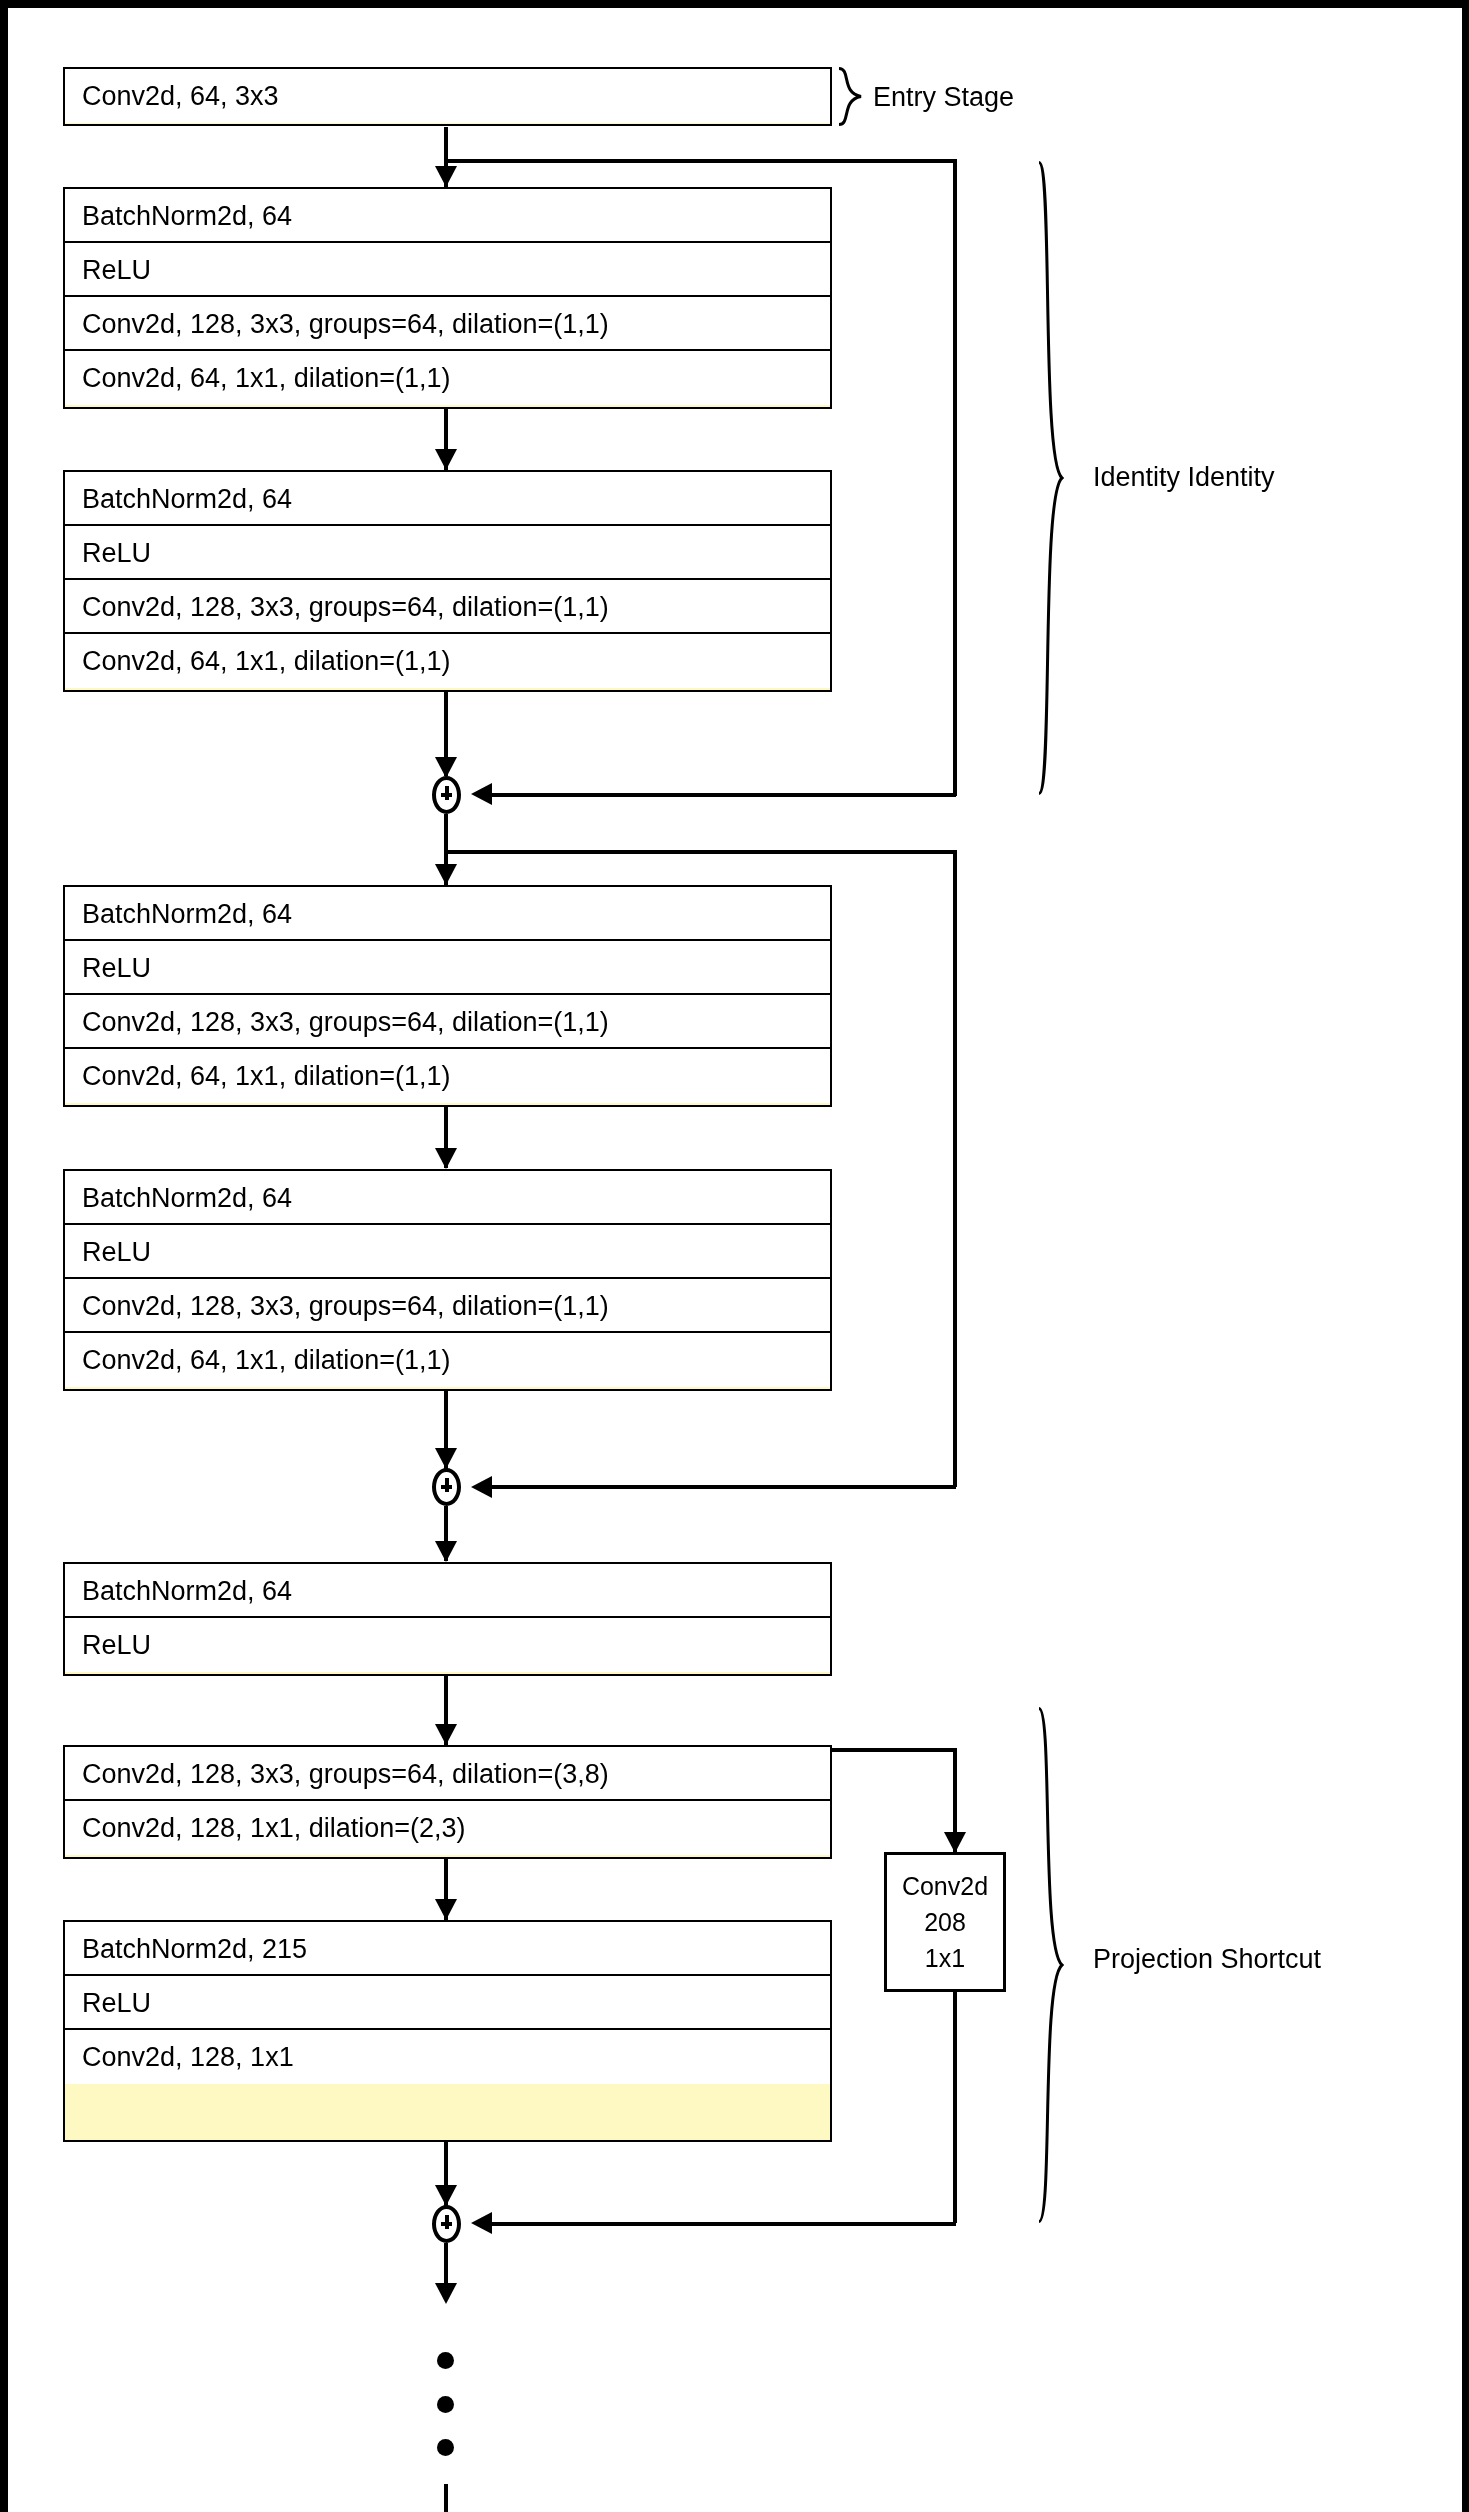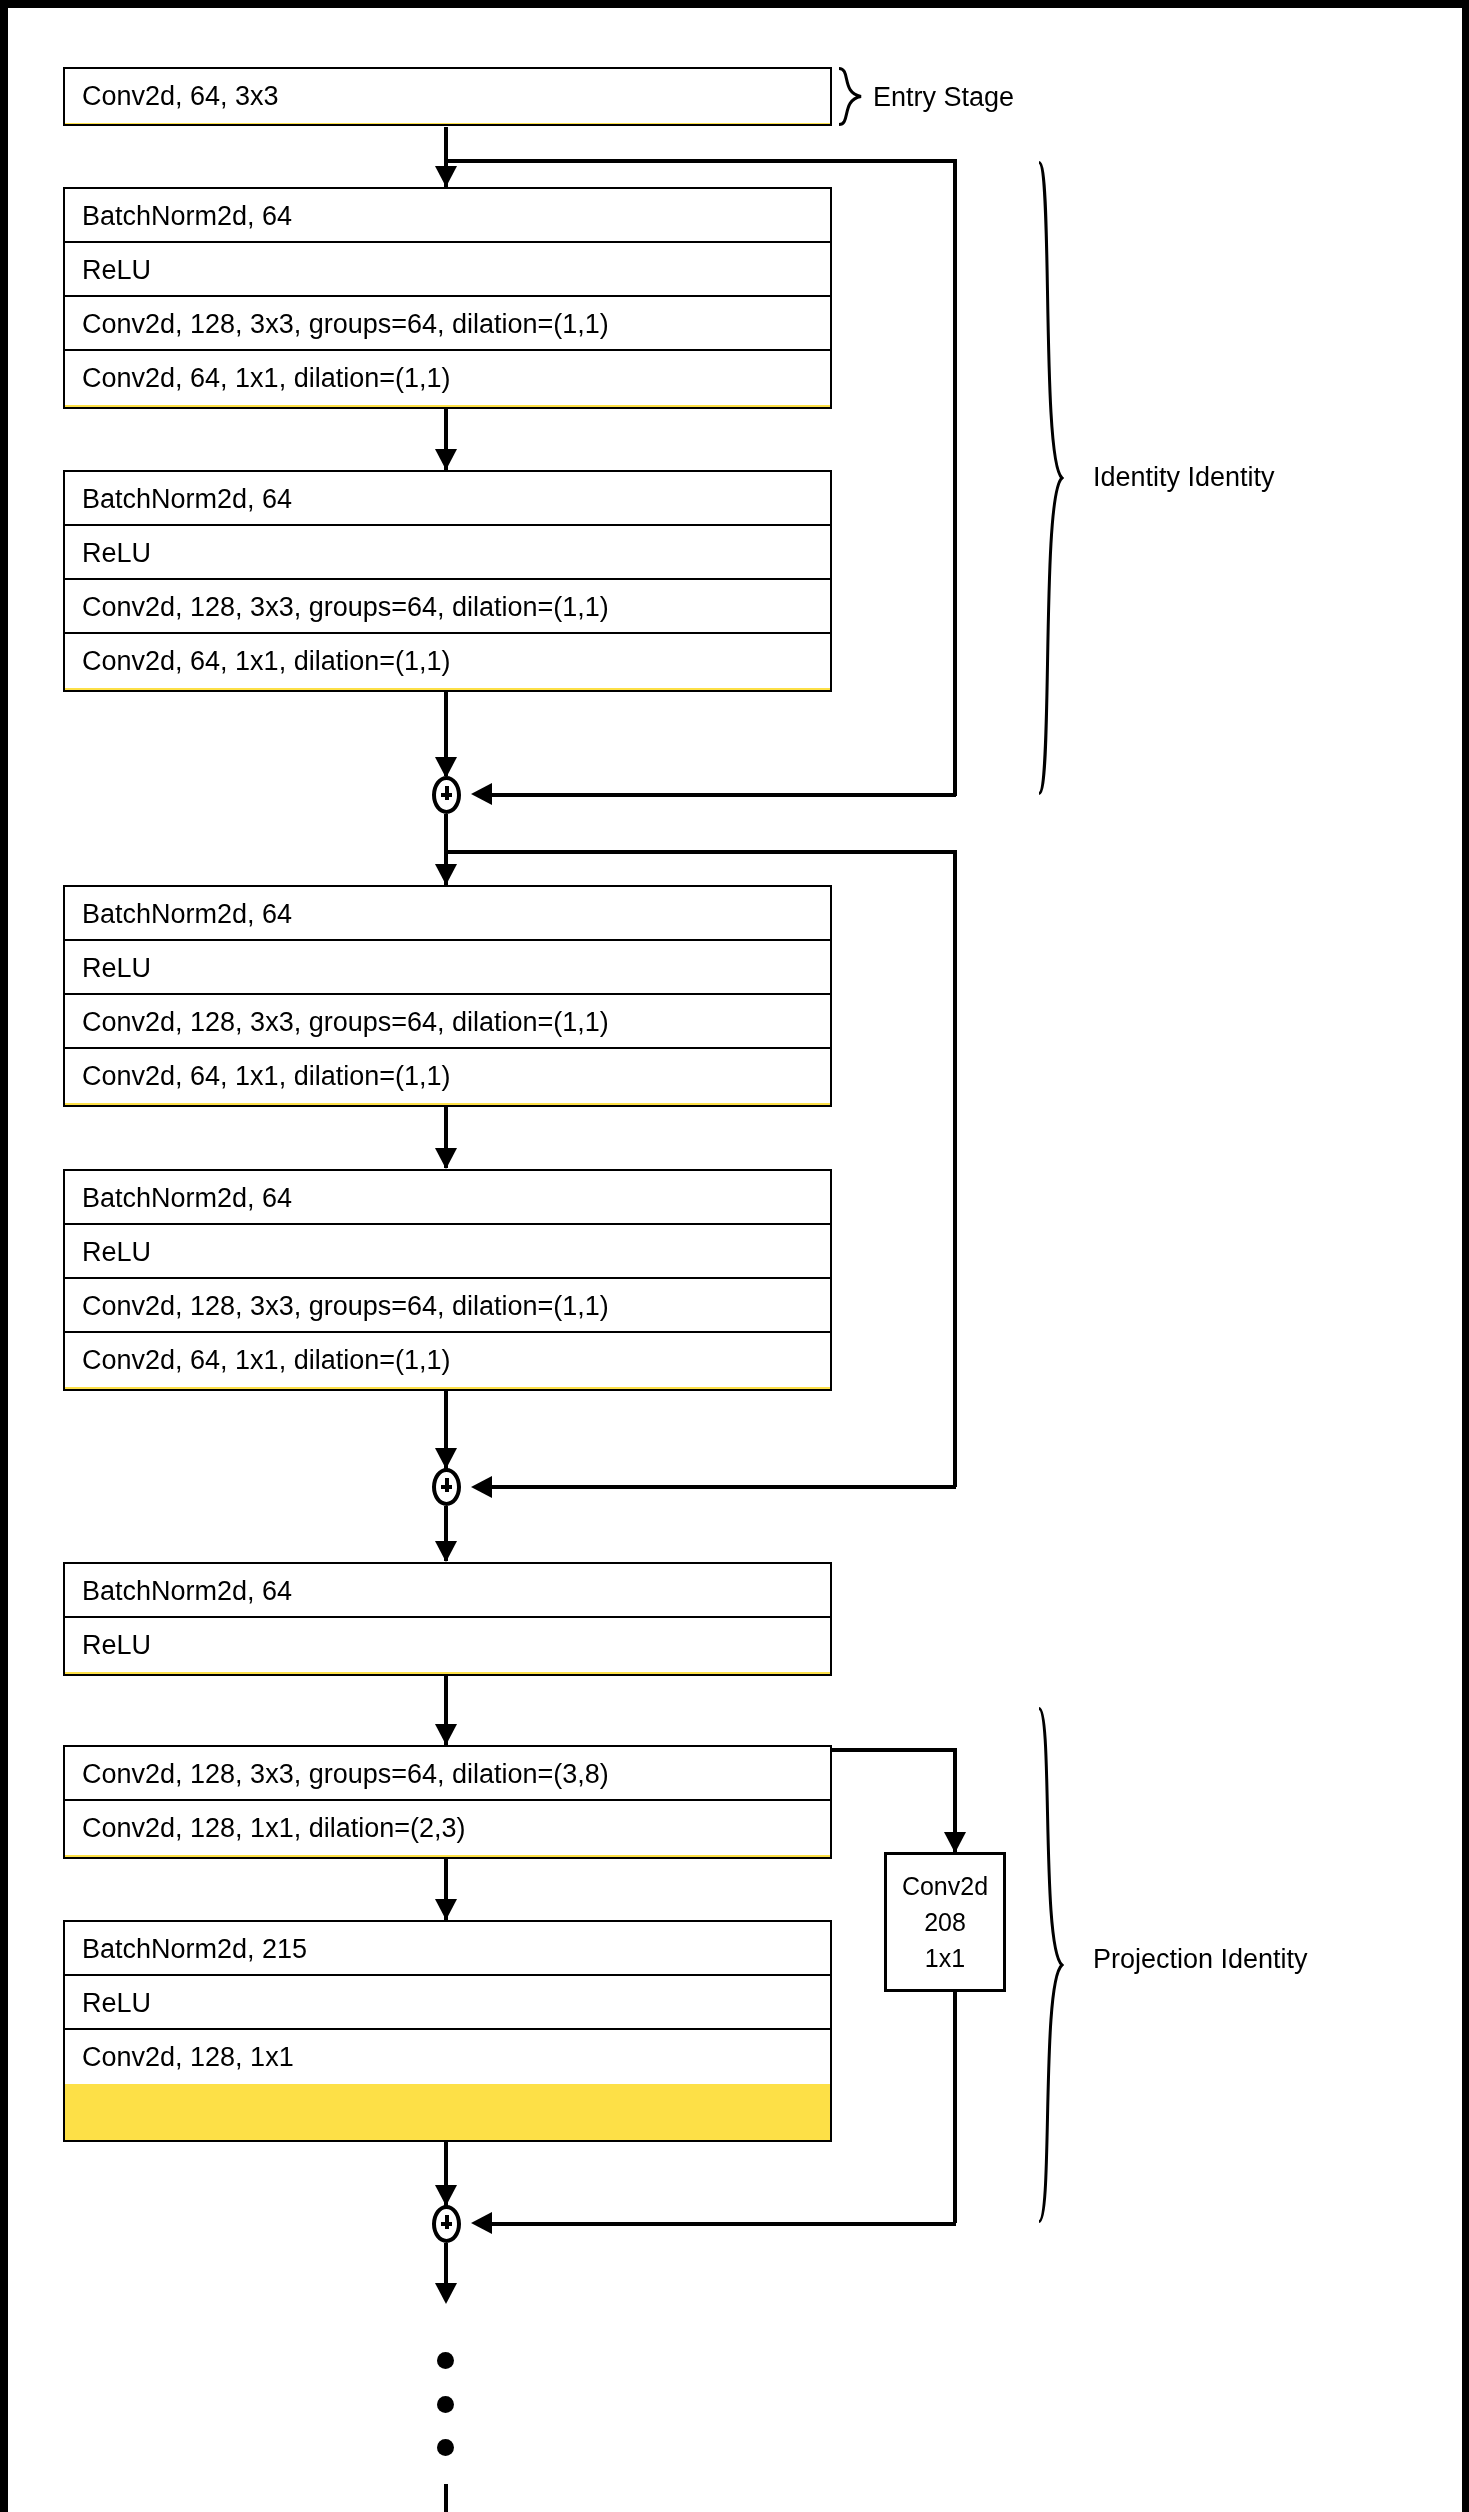--- a/index.html
+++ b/index.html
@@ -14,21 +14,21 @@
     box-sizing:border-box;
     border:8px solid #000000;
     overflow:hidden;
   }
 
   
   .group{
     position:absolute;
     box-sizing:border-box;
     border:2.5px solid #000000;
-    background:#fde047;
+    background:#fef9c3;
   }
   .row{
     box-sizing:border-box;
     height:54px;
     line-height:54px;
     border-bottom:2.5px solid #000000;
     padding-left:17px;
     font-size:27px;
     color:#000000;
     white-space:nowrap;
@@ -227,21 +227,21 @@
 
   <div class="addnode" style="left:424px;top:2197px;"></div>
   <div class="hline" style="left:472px;top:2214px;width:476px;height:3.5px;"></div>
   <div class="arrow-left" style="left:463px;top:2204px;"></div>
 
   <div class="brace" style="left:1026px;top:1697px;">
     <svg width="30" height="520" viewBox="0 0 60 1034">
       <path d="M10 4 C38 4 14 482 56 517 C14 552 38 1030 10 1030" fill="none" stroke="#000000" stroke-width="6"></path>
     </svg>
   </div>
-  <div class="stage-label" style="left:1085px;top:1938px;">Projection Identity</div>
+  <div class="stage-label" style="left:1085px;top:1938px;">Projection Shortcut</div>
 
   <div class="vline" style="left:436px;top:2235px;width:3.5px;height:51px;"></div>
   <div class="arrow-down" style="left:427px;top:2275px;"></div>
 
   <div class="dot" style="left:429px;top:2344px;"></div>
   <div class="dot" style="left:429px;top:2388px;"></div>
   <div class="dot" style="left:429px;top:2431px;"></div>
 
   <div class="vline" style="left:436px;top:2476px;width:3.5px;height:70px;"></div>
 

